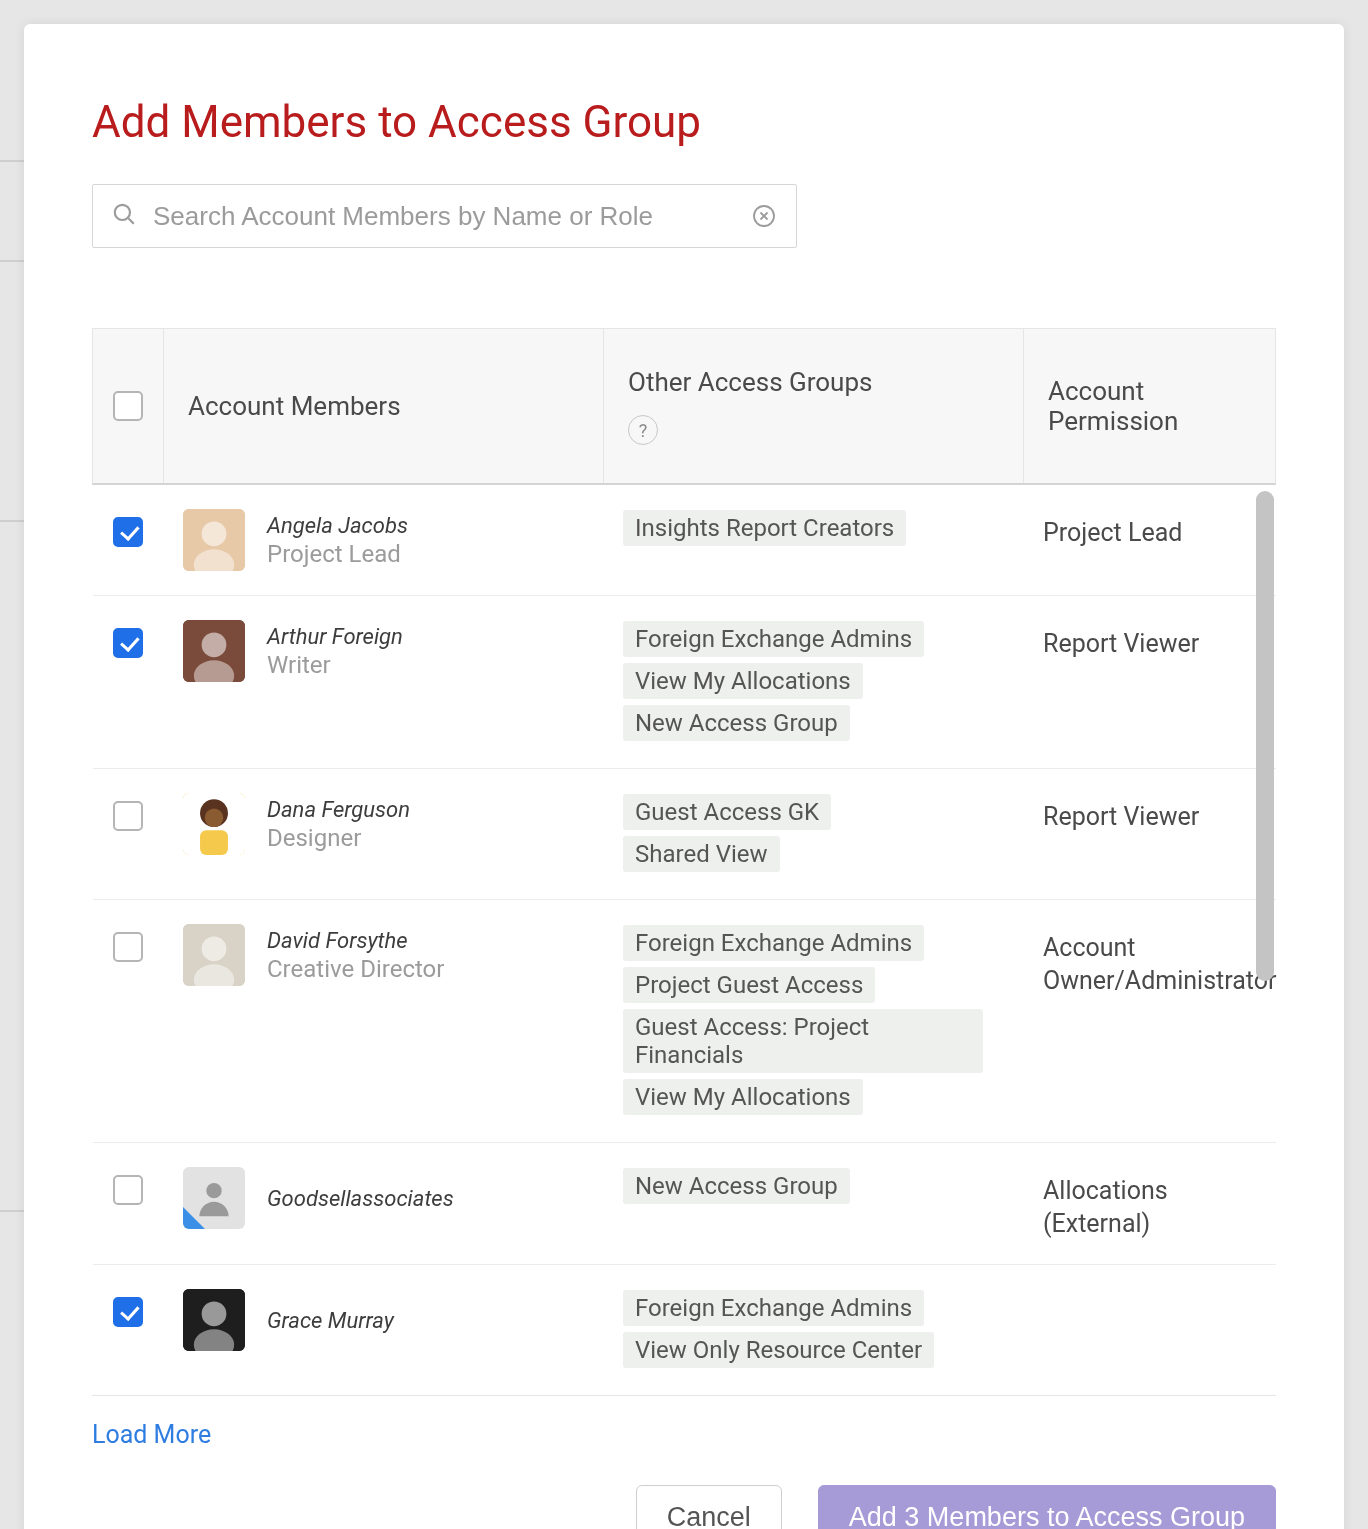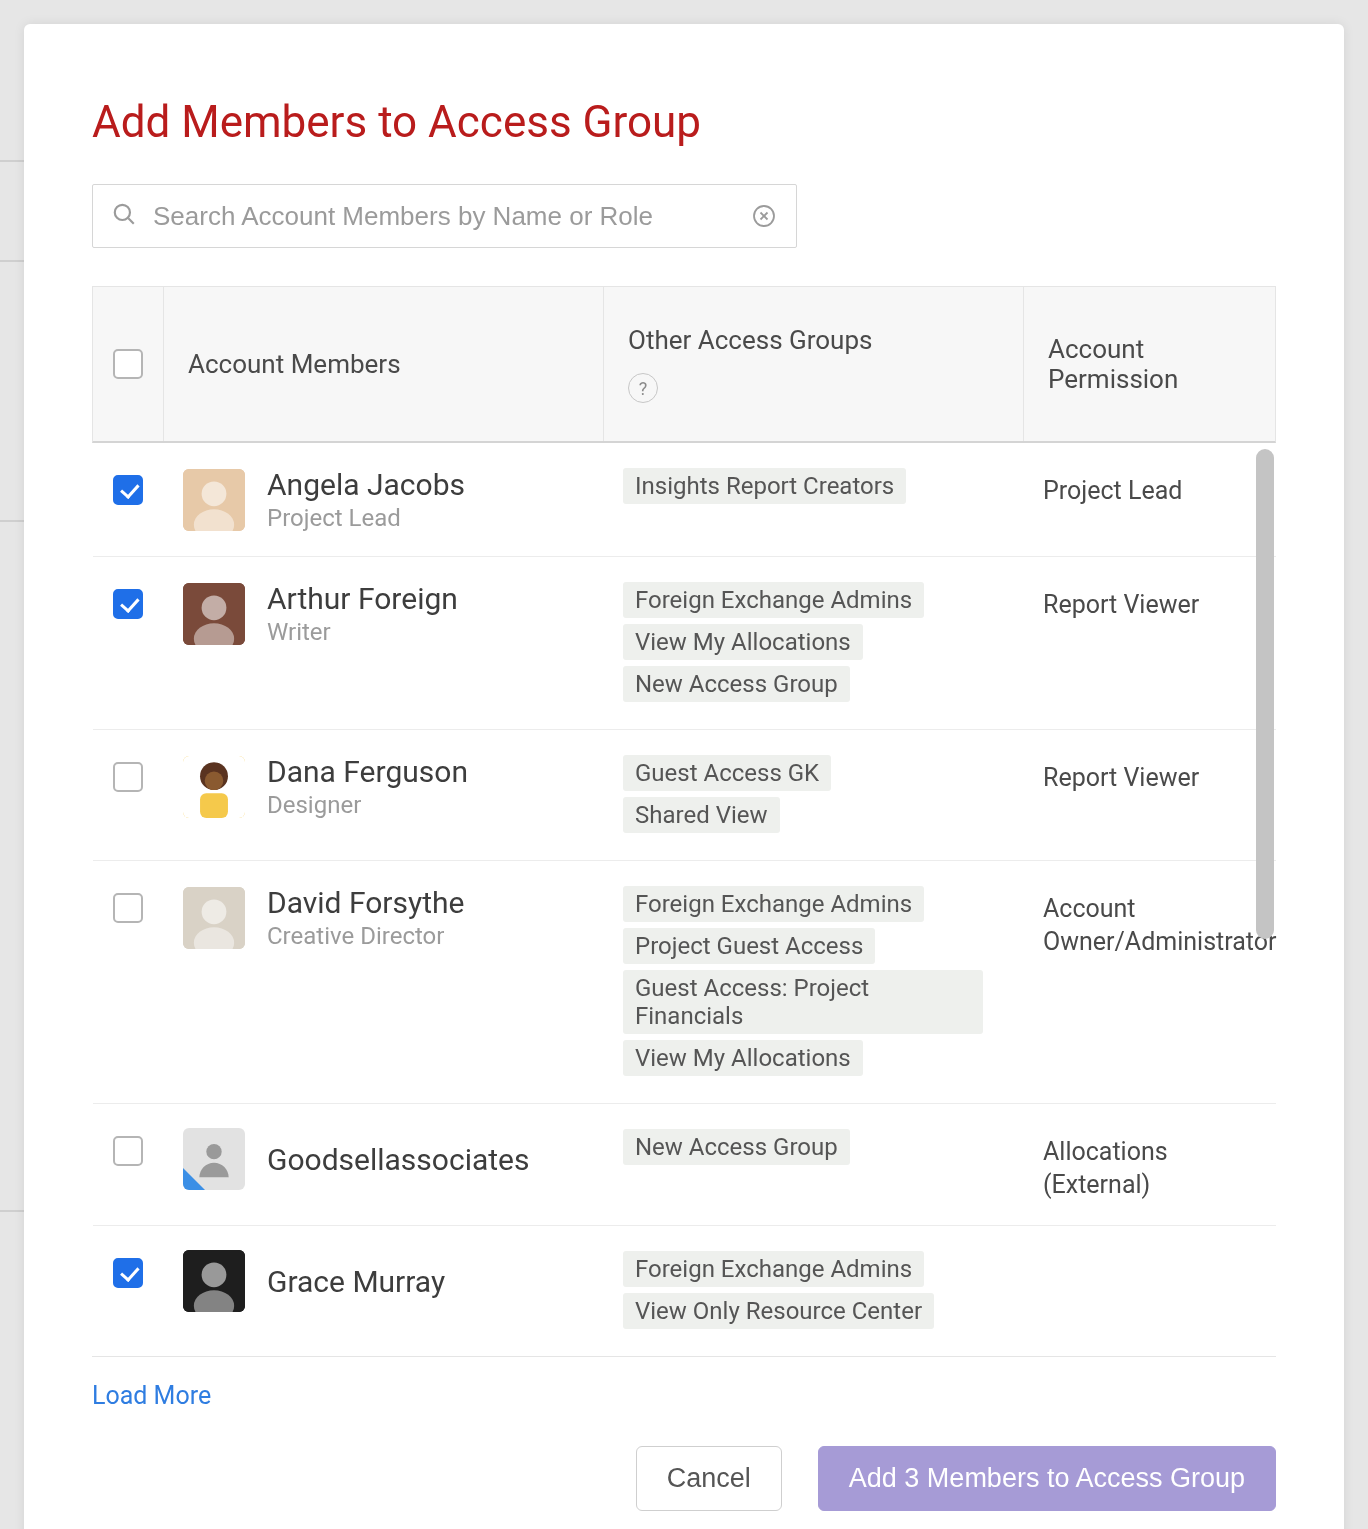--- a/index.html
+++ b/index.html
@@ -67,21 +67,21 @@
     background: transparent;
   }
   .search-input::placeholder { color: #9b9b9b; }
   .clear-btn {
     width: 28px; height: 28px;
     display: flex; align-items: center; justify-content: center;
     cursor: pointer;
   }
 
   .table {
-    margin-top: 38px;
+    margin-top: 80px;
     border-bottom: 1px solid #e5e5e5;
   }
   .thead {
     display: grid;
     grid-template-columns: 70px 440px 420px 1fr;
     background: #f7f7f7;
     border: 1px solid #e5e5e5;
     border-bottom: 2px solid #d4d4d4;
   }
   .th {
@@ -139,21 +139,21 @@
   .avatar.generic { background: #e2e2e2; }
   .avatar.generic svg { width: 44px; height: 44px; fill: #9a9a9a; }
   .avatar-corner {
     position: absolute;
     bottom: 0; left: 0;
     width: 0; height: 0;
     border-left: 22px solid #3b8fe6;
     border-top: 22px solid transparent;
   }
   .member-text { display: flex; flex-direction: column; }
-  .member-name { font-size: 30px; color: #3d3d3d; }
+  .member-name { font-size: 22px; color: #3d3d3d; font-style: italic; }
   .member-role { font-size: 24px; color: #9b9b9b; margin-top: 2px; }
 
   .groups-cell, .perm-cell { padding-top: 8px; }
   .chip {
     display: inline-block;
     background: #eef0ed;
     border-radius: 3px;
     padding: 4px 12px;
     font-size: 24px;
     color: #555;

